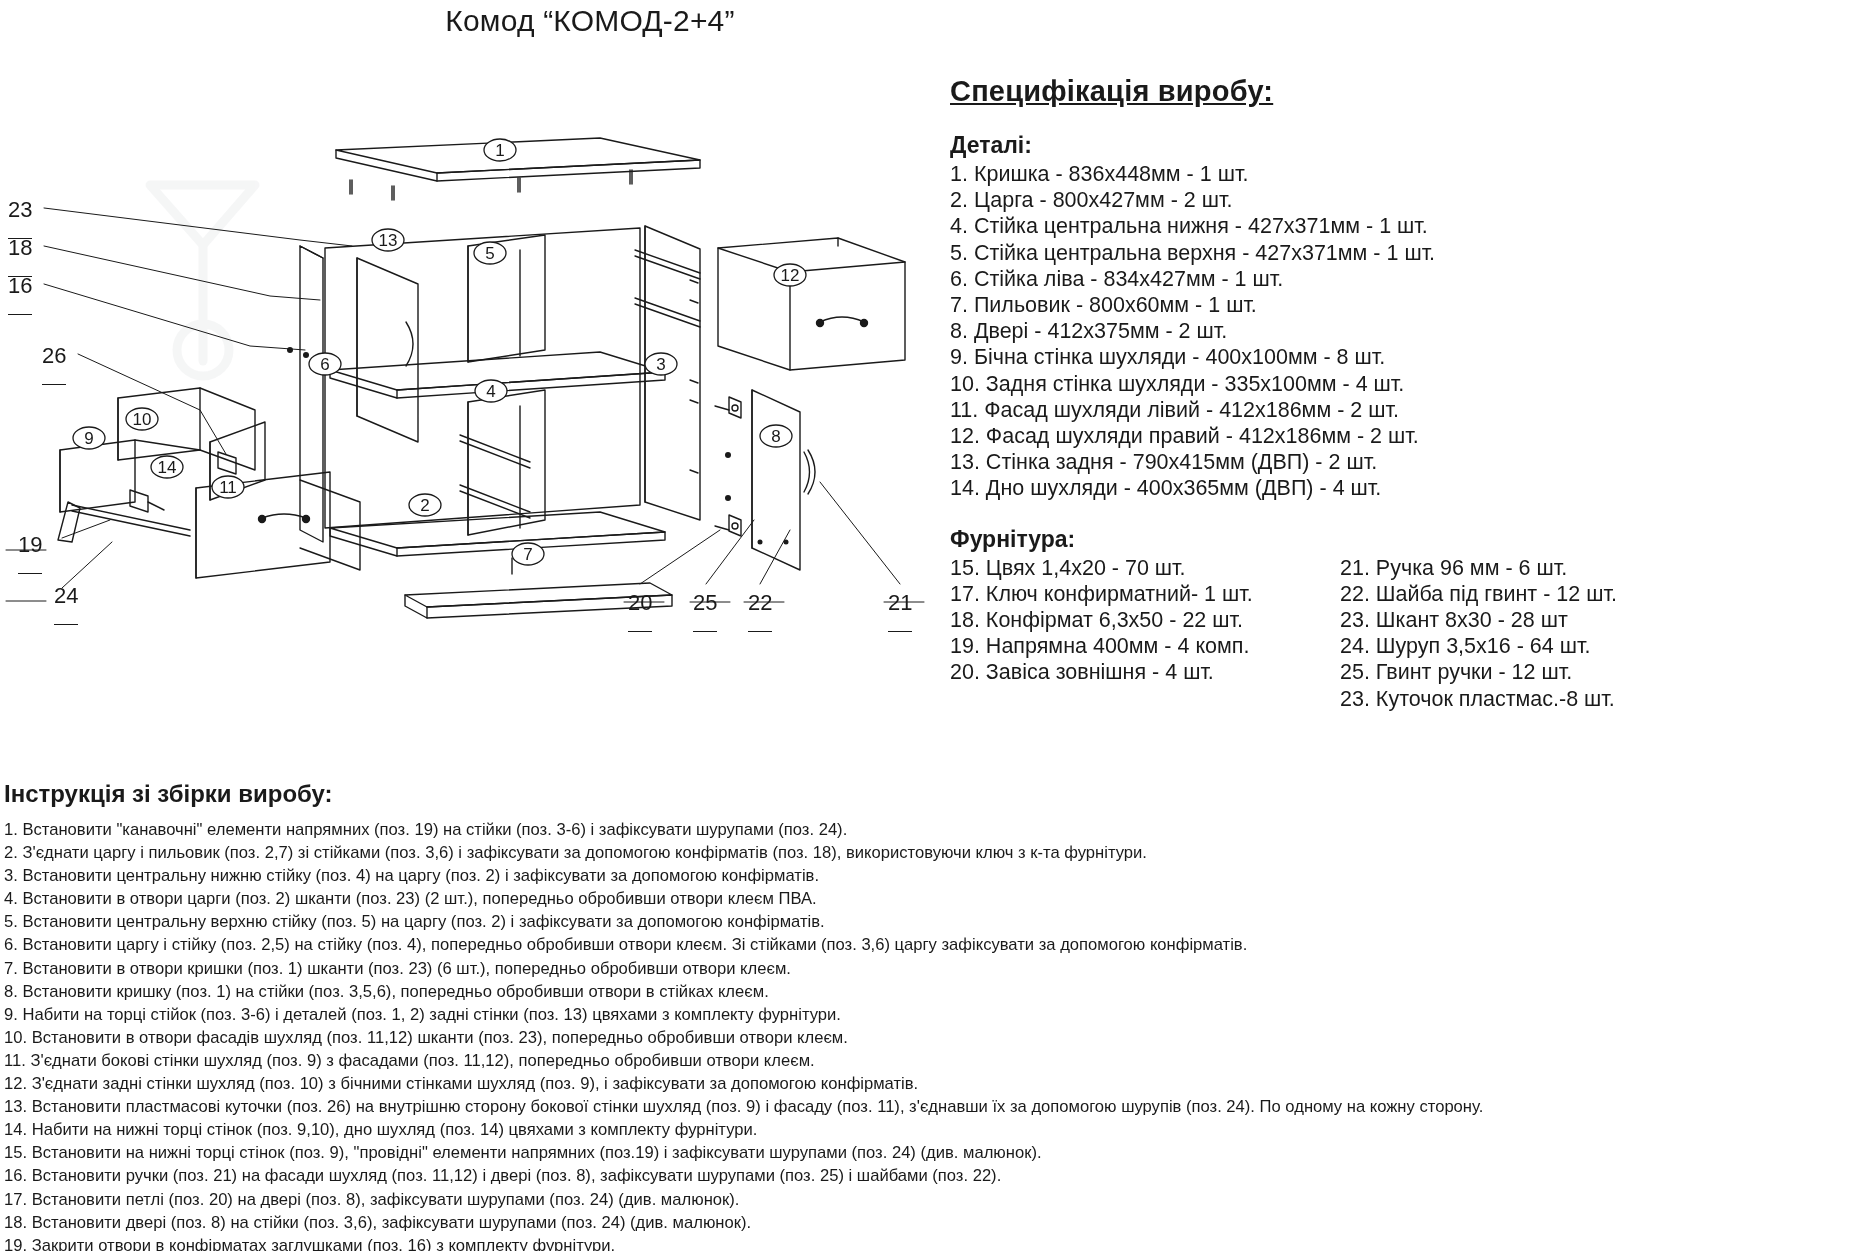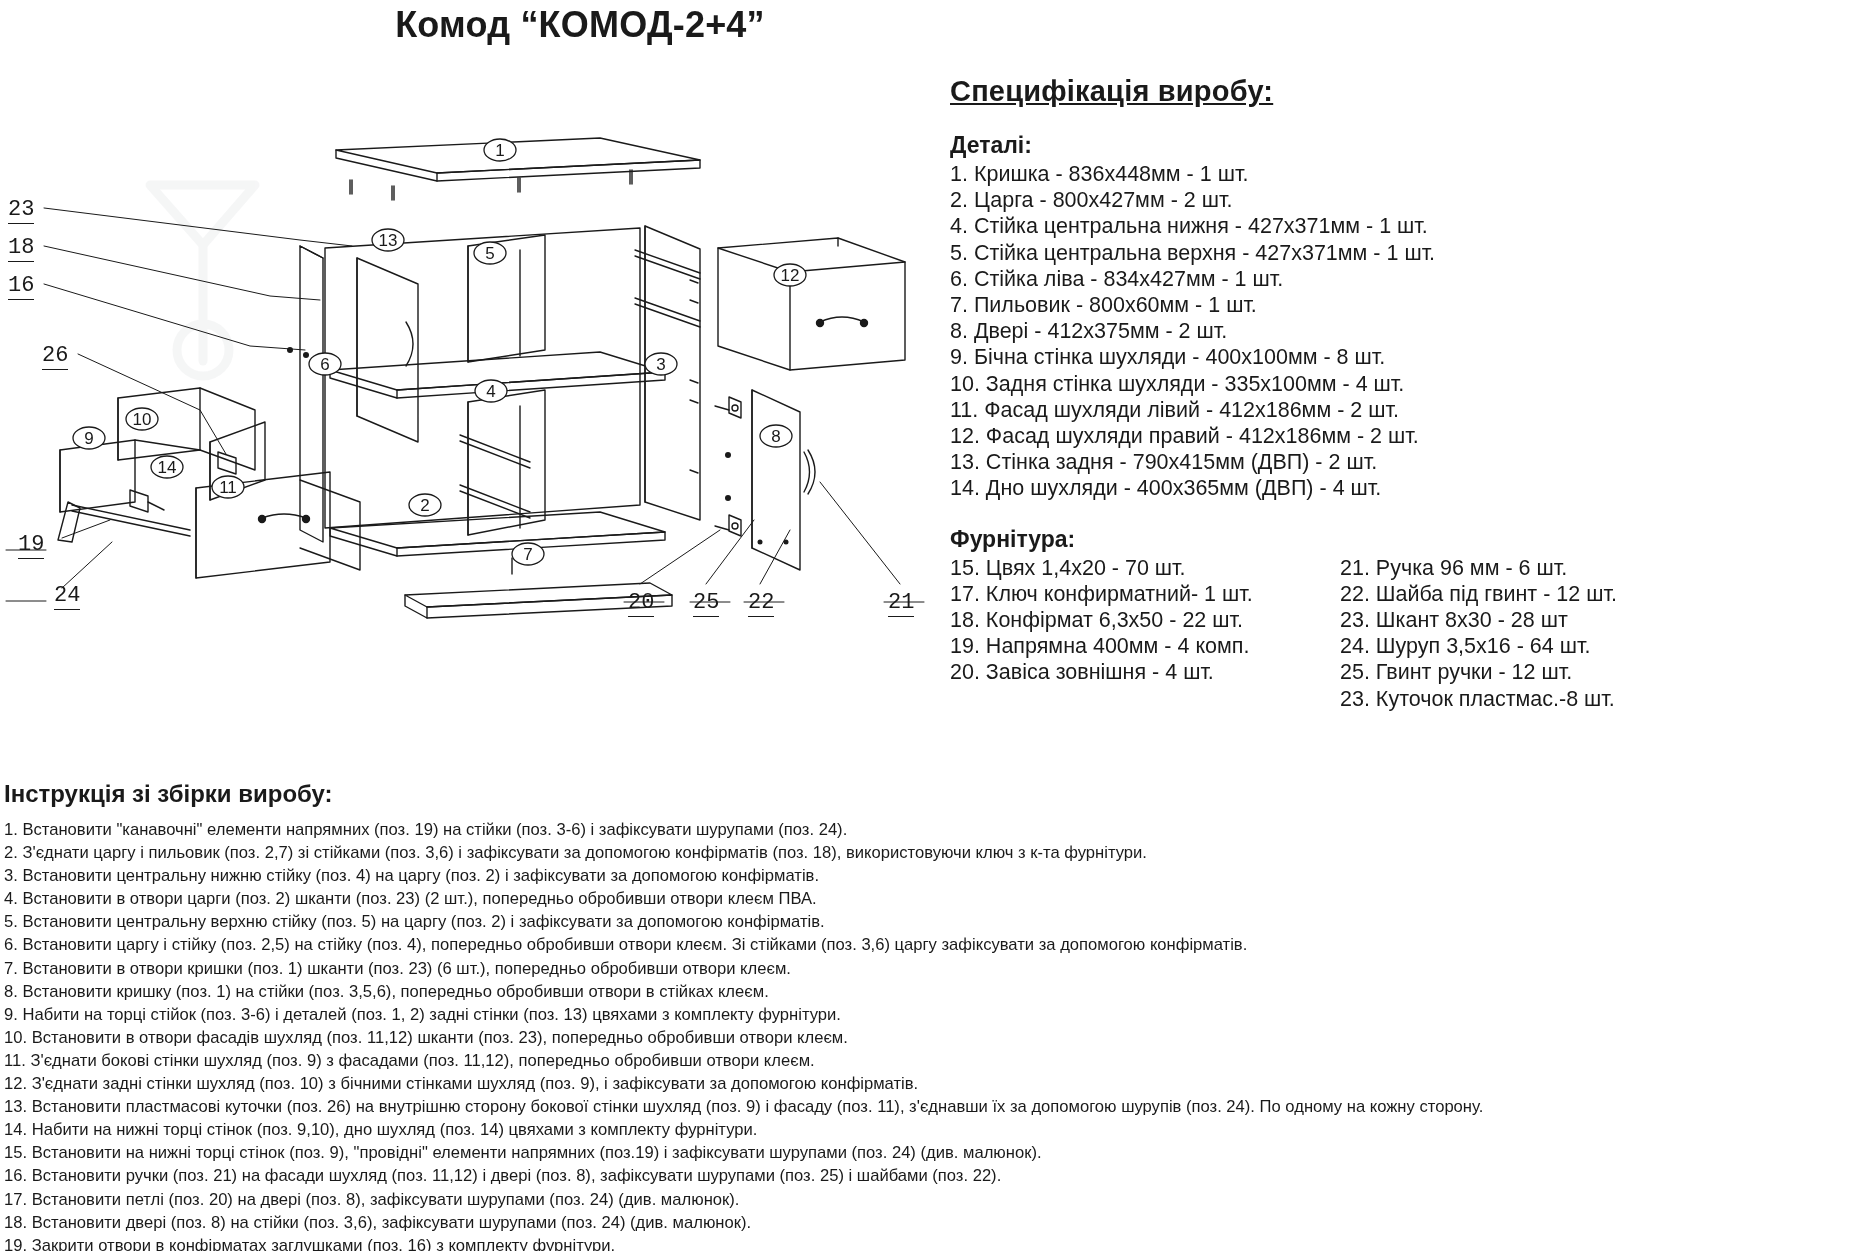--- a/index.html
+++ b/index.html
@@ -16,23 +16,24 @@
     overflow: hidden;
   }
 
   
   #doc-title {
     position: absolute;
     top: 4px;
     left: 0;
     width: 1160px;
     text-align: center;
-    font-size: 36px;
-    font-weight: bold;
+    font-size: 30px;
+    font-weight: normal;
     letter-spacing: .2px;
+    padding-left: 10px;
   }
 
   
   #spec-panel {
     position: absolute;
     left: 950px;
     top: 75px;
     width: 920px;
   }
   #spec-heading {
@@ -100,21 +101,21 @@
   }
   #drawing svg { display: block; }
 
   
   .callout {
     position: absolute;
     font-size: 22px;
     font-family: "Liberation Sans", sans-serif;
     color: #1a1a1a;
   }
-  .callout.underlined { border-bottom: 1.6px solid #1a1a1a; padding-bottom: 1px; font-family: Liberation Mono, monospace; }
+  .callout.underlined { border-bottom: 1.6px solid #1a1a1a; padding-bottom: 15px; }
 
   
   .wm { opacity: .09; }
 </style>
 </head>
 <body>
 
 <div id="doc-title">Комод “КОМОД-2+4”</div>
 
 <div id="drawing">

